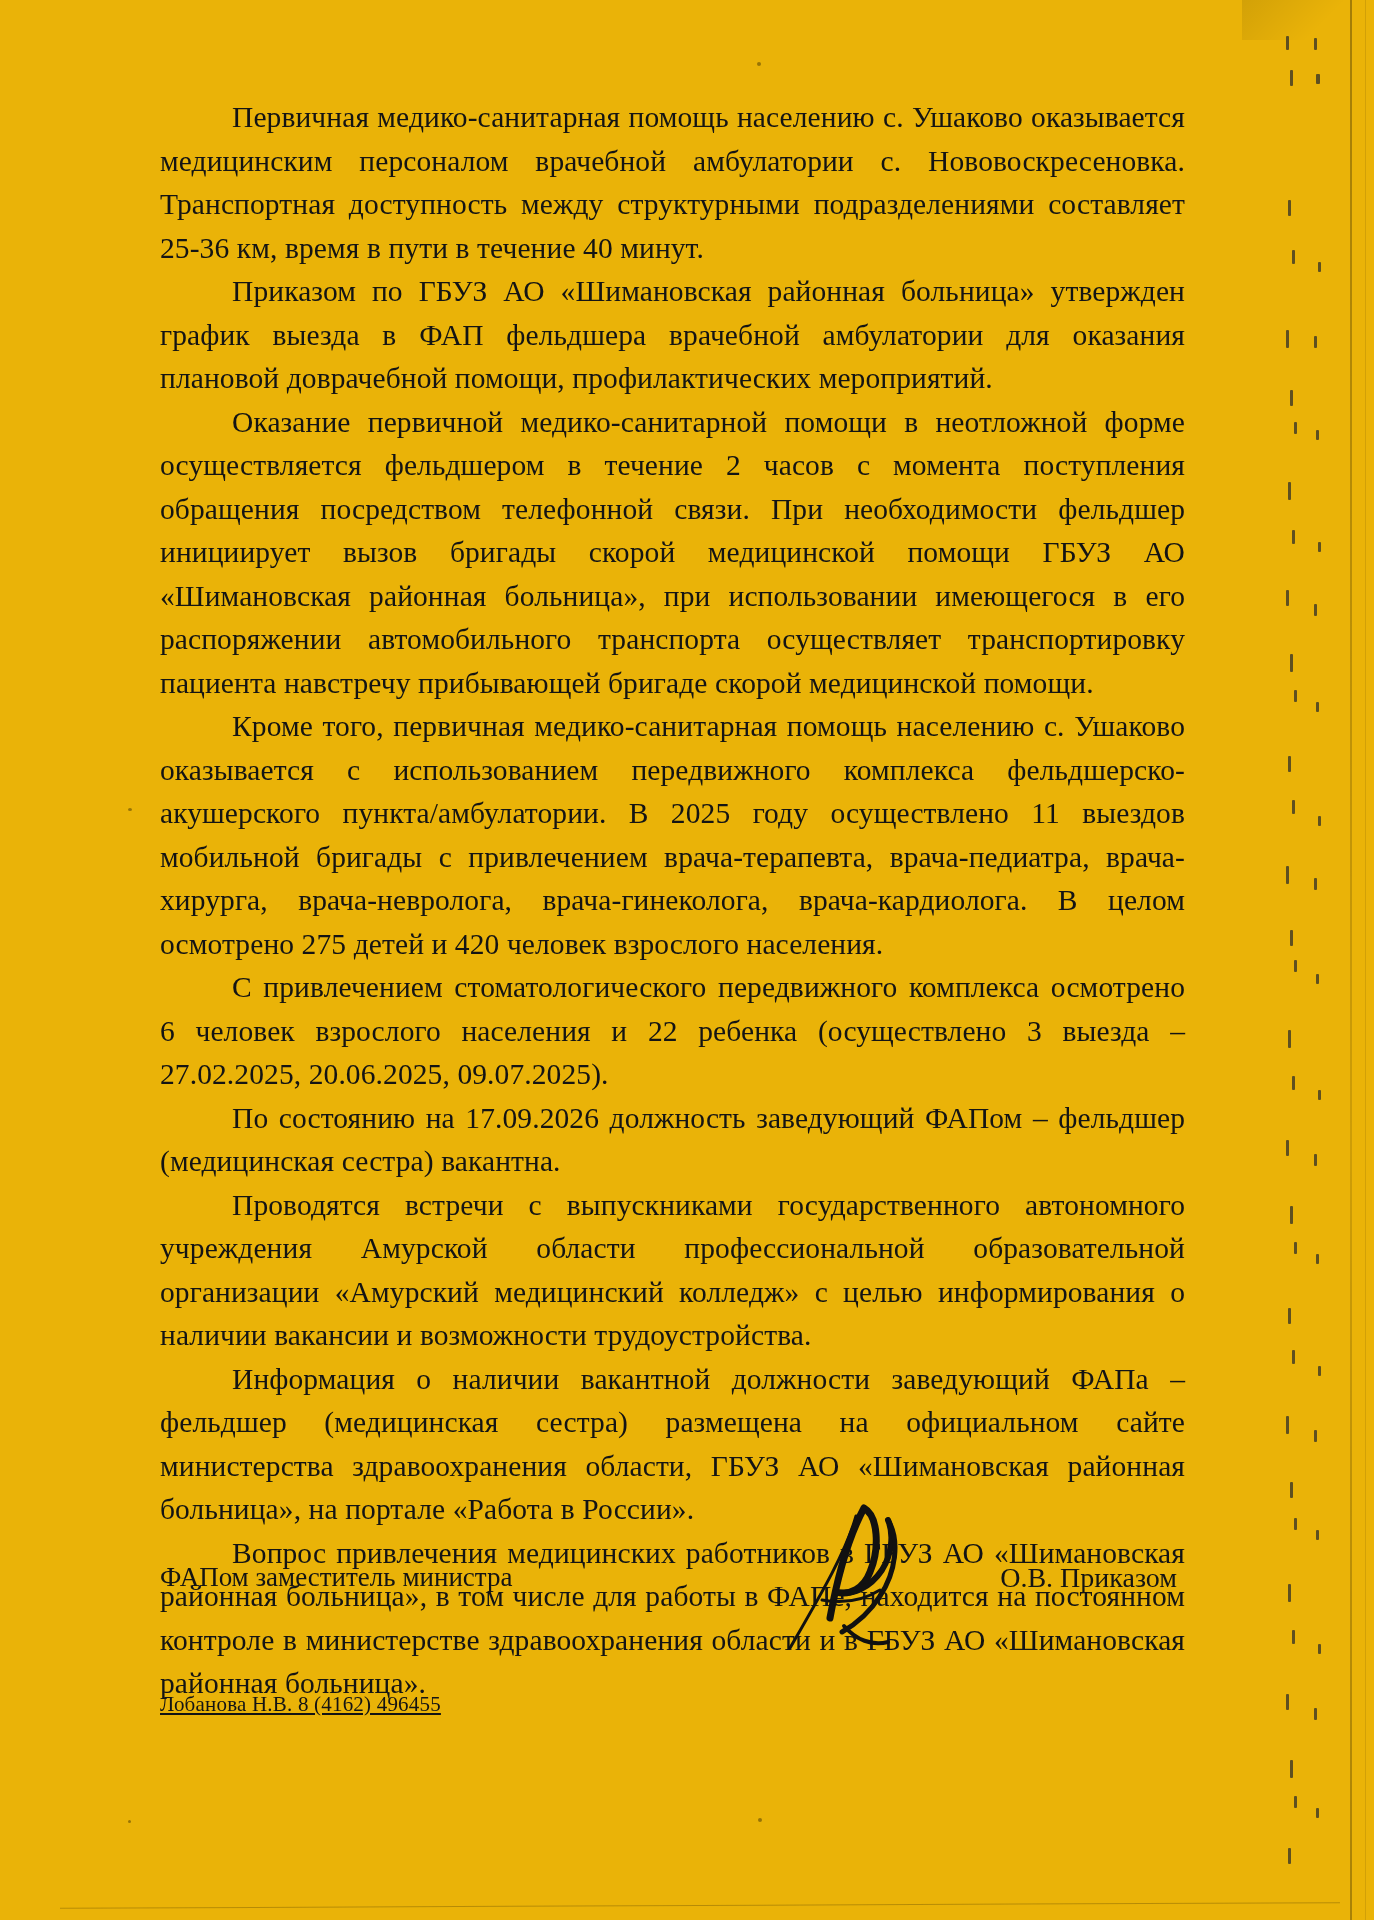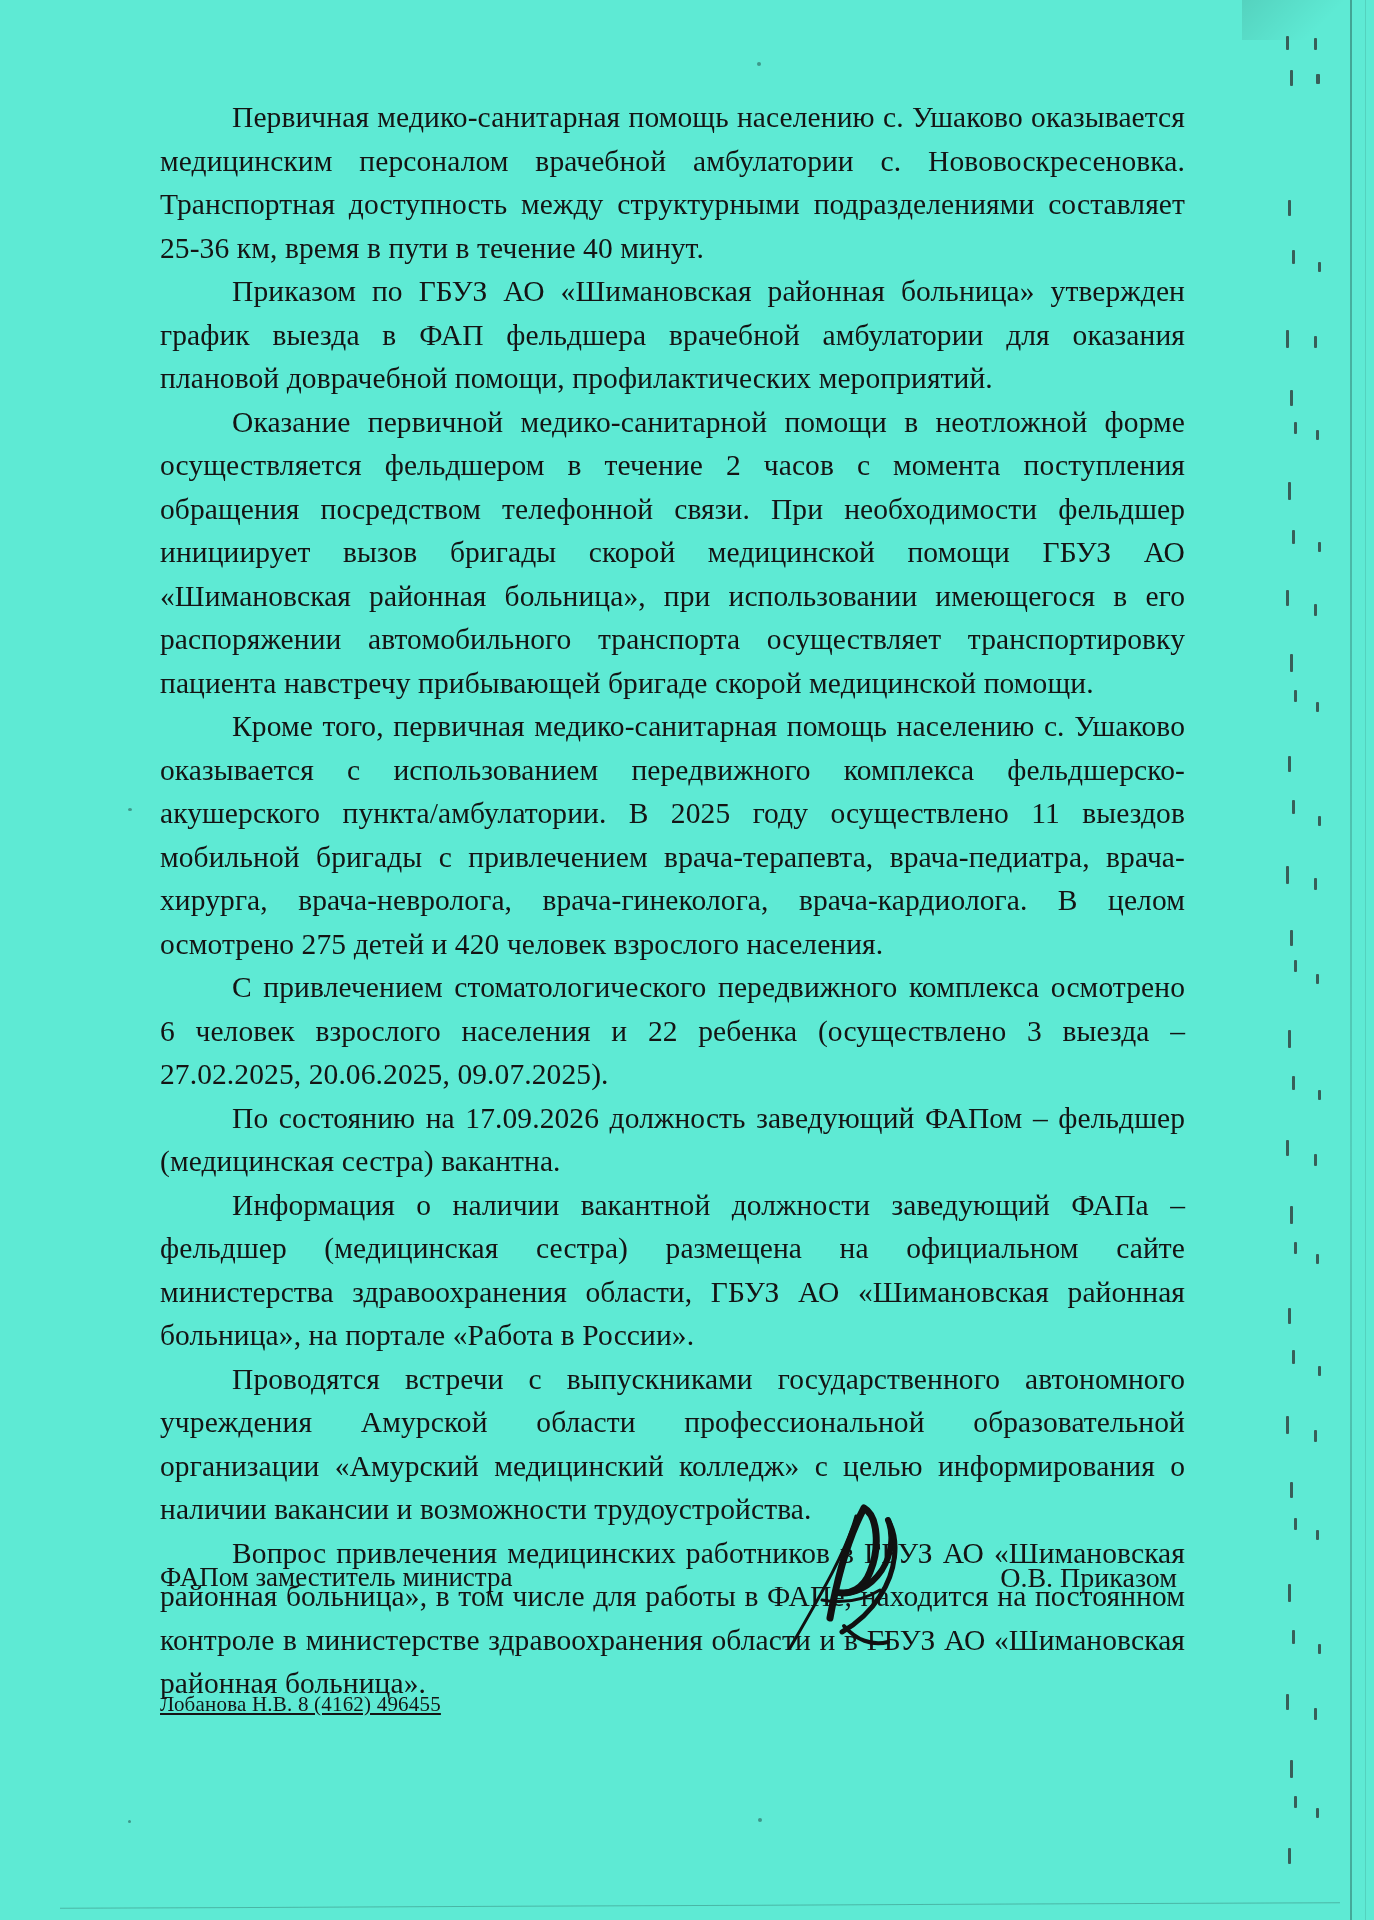--- a/index.html
+++ b/index.html
@@ -13,21 +13,21 @@
     position: relative;
     font-family: "Liberation Serif", serif;
     color: #141414;
     overflow: hidden;
   }
 
   
   #page {
     position: absolute;
     inset: 0;
-    background: #5eead4;
+    background: #eab308;
   }
 
   
   .scan-edge-right {
     position: absolute;
     top: 0;
     right: 22px;
     width: 2px;
     height: 1920px;
     background: linear-gradient(to bottom, rgba(0,0,0,0.30), rgba(0,0,0,0.12) 60%, rgba(0,0,0,0.28));
@@ -205,22 +205,22 @@
       <span style="left: 8px; top: 1818px; width: 3px; height: 16px;"></span>
     </div>
 
   <div class="doc-body">
     <p class="para">Первичная медико-санитарная помощь населению с. Ушаково оказывается медицинским персоналом врачебной амбулатории с. Нововоскресеновка. Транспортная доступность между структурными подразделениями составляет 25-36 км, время в пути в течение 40 минут.</p>
     <p class="para">Приказом по ГБУЗ АО «Шимановская районная больница» утвержден график выезда в ФАП фельдшера врачебной амбулатории для оказания плановой доврачебной помощи, профилактических мероприятий.</p>
     <p class="para">Оказание первичной медико-санитарной помощи в неотложной форме осуществляется фельдшером в течение 2 часов с момента поступления обращения посредством телефонной связи. При необходимости фельдшер инициирует вызов бригады скорой медицинской помощи ГБУЗ АО «Шимановская районная больница», при использовании имеющегося в его распоряжении автомобильного транспорта осуществляет транспортировку пациента навстречу прибывающей бригаде скорой медицинской помощи.</p>
     <p class="para">Кроме того, первичная медико-санитарная помощь населению с. Ушаково оказывается с использованием передвижного комплекса фельдшерско-акушерского пункта/амбулатории. В 2025 году осуществлено 11 выездов мобильной бригады с привлечением врача-терапевта, врача-педиатра, врача-хирурга, врача-невролога, врача-гинеколога, врача-кардиолога. В целом осмотрено 275 детей и 420 человек взрослого населения.</p>
     <p class="para">С привлечением стоматологического передвижного комплекса осмотрено 6 человек взрослого населения и 22 ребенка (осуществлено 3 выезда – 27.02.2025, 20.06.2025, 09.07.2025).</p>
     <p class="para">По состоянию на 17.09.2026 должность заведующий ФАПом – фельдшер (медицинская сестра) вакантна.</p>
+    <p class="para">Проводятся встречи с выпускниками государственного автономного учреждения Амурской области профессиональной образовательной организации «Амурский медицинский колледж» с целью информирования о наличии вакансии и возможности трудоустройства.</p>
     <p class="para">Информация о наличии вакантной должности заведующий ФАПа – фельдшер (медицинская сестра) размещена на официальном сайте министерства здравоохранения области, ГБУЗ АО «Шимановская районная больница», на портале «Работа в России».</p>
-    <p class="para">Проводятся встречи с выпускниками государственного автономного учреждения Амурской области профессиональной образовательной организации «Амурский медицинский колледж» с целью информирования о наличии вакансии и возможности трудоустройства.</p>
     <p class="para">Вопрос привлечения медицинских работников в ГБУЗ АО «Шимановская районная больница», в том числе для работы в ФАПе, находится на постоянном контроле в министерстве здравоохранения области и в ГБУЗ АО «Шимановская районная больница».</p>
   </div>
 
   <div class="sign-block">
     <div class="sign-role">ФАПом заместитель министра</div>
     <div class="sign-mark">
       <svg viewBox="0 0 190 150" width="190" height="150" aria-hidden="true">
         <g fill="none" stroke="#111" stroke-linecap="round" stroke-linejoin="round">
           <path d="M30 148 C 60 96, 86 52, 96 16" stroke-width="3"></path>
           <path d="M70 118 C 78 74, 88 38, 104 8 C 118 16, 120 48, 110 72 C 104 88, 90 96, 76 92" stroke-width="7"></path>

